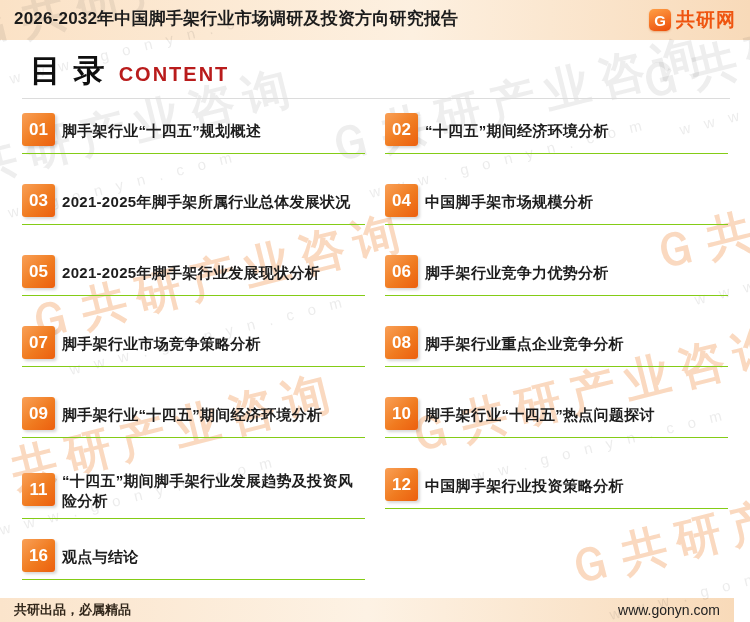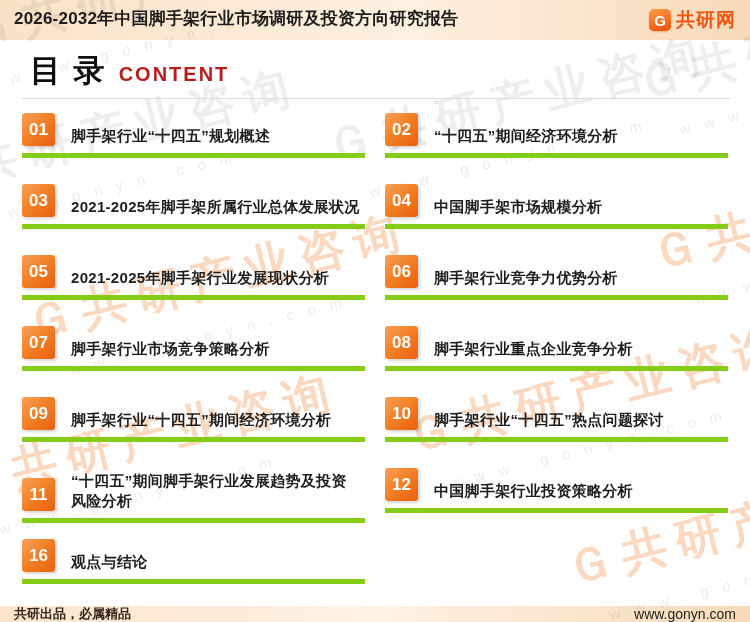--- a/index.html
+++ b/index.html
@@ -47,39 +47,39 @@
 
   
   .toc-grid {
     position:relative; z-index:2;
     display:grid; grid-template-columns:1fr 1fr; column-gap:20px;
     padding:0 22px; margin-top:14px;
   }
   .toc-col { display:block; }
   .toc-item { height:71px; }
   .toc-item-inner {
-    display:flex; align-items:flex-end; gap:16px;
-    padding-bottom:7px; border-bottom:5px solid #84cc16;
+    display:flex; align-items:center; gap:7px;
+    padding-bottom:7px; border-bottom:1px solid #84cc16;
   }
   .badge {
     flex:0 0 auto; width:33px; height:33px; border-radius:3px;
     background:linear-gradient(135deg,#f9a057 0%,#f07b20 55%,#ec5f0e 100%);
     color:#ffffff; font-size:17px; font-weight:bold;
     display:flex; align-items:center; justify-content:center;
     box-shadow:2px 2px 3px rgba(0,0,0,0.16);
   }
   .toc-text {
     flex:1; padding-top:3px; padding-right:4px;
     font-size:15px; line-height:20px; font-weight:600;
     color:#1d1d1d; letter-spacing:0.3px;
   }
 
   
   .footer {
-    position:absolute; left:0; right:0; bottom:0; height:16px;
+    position:absolute; left:0; right:16px; bottom:0; height:24px;
     background:linear-gradient(90deg,#fbe4cb 0%,#fdf2e4 50%,#f8dab9 100%);
   }
   .footer-inner {
     position:relative; z-index:2; height:100%;
     display:flex; align-items:center; justify-content:space-between;
     padding:0 14px;
   }
   .footer-slogan { font-size:13px; font-weight:bold; color:#31261a; }
   .footer-site { font-size:14px; color:#222222; text-decoration:none; cursor:pointer; }
 </style>

